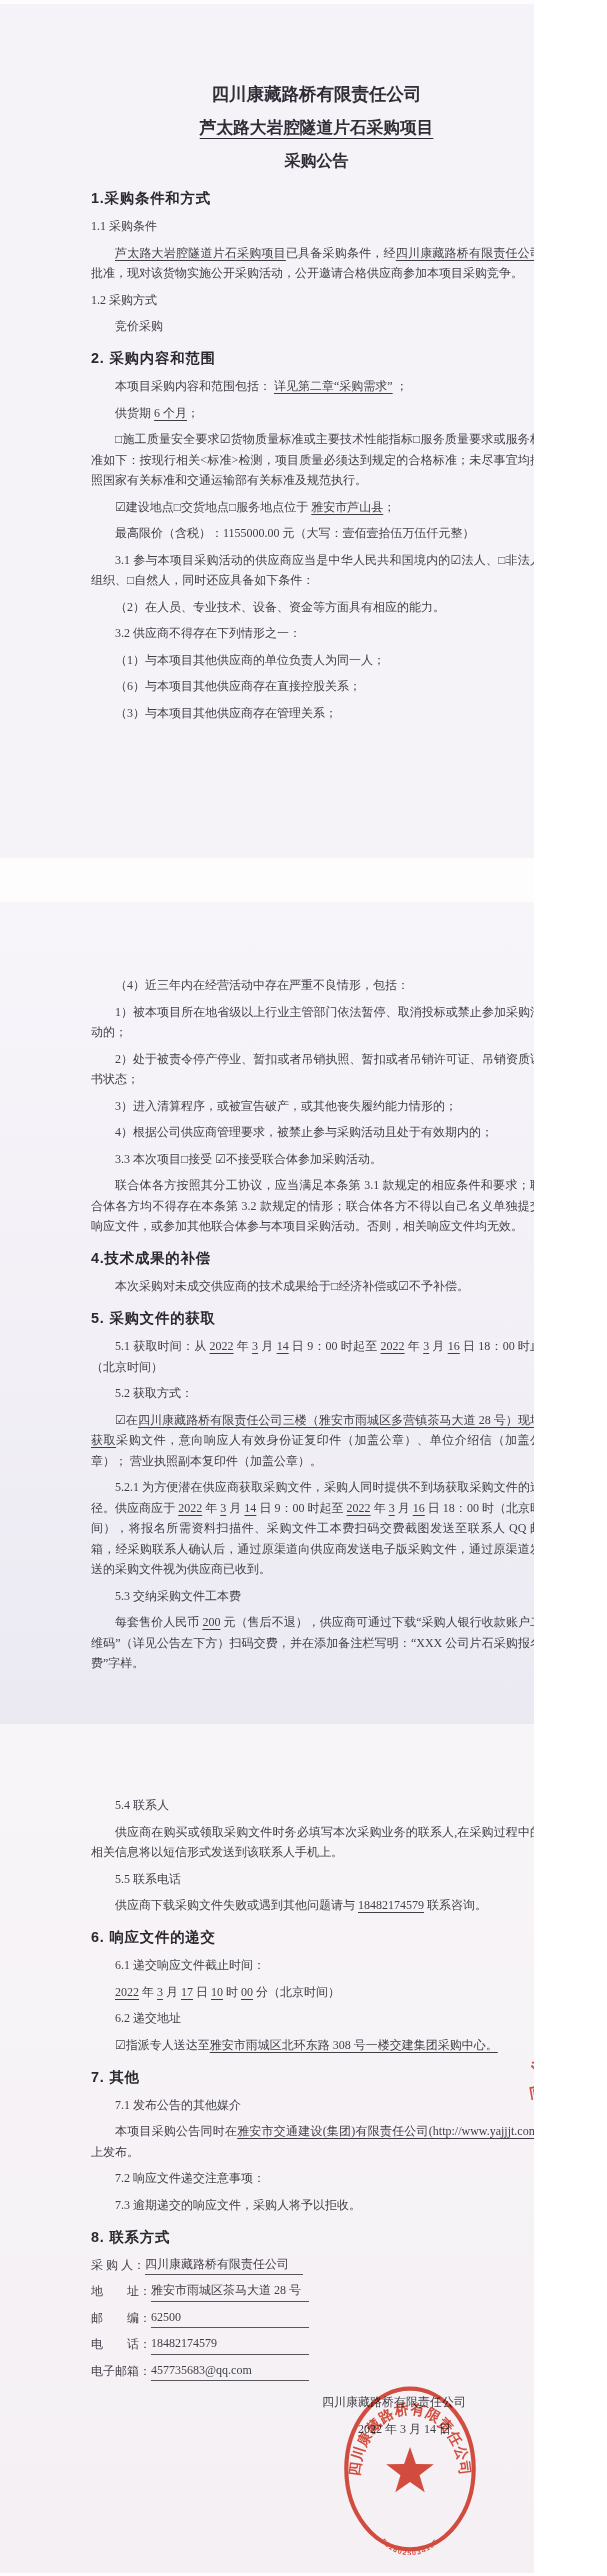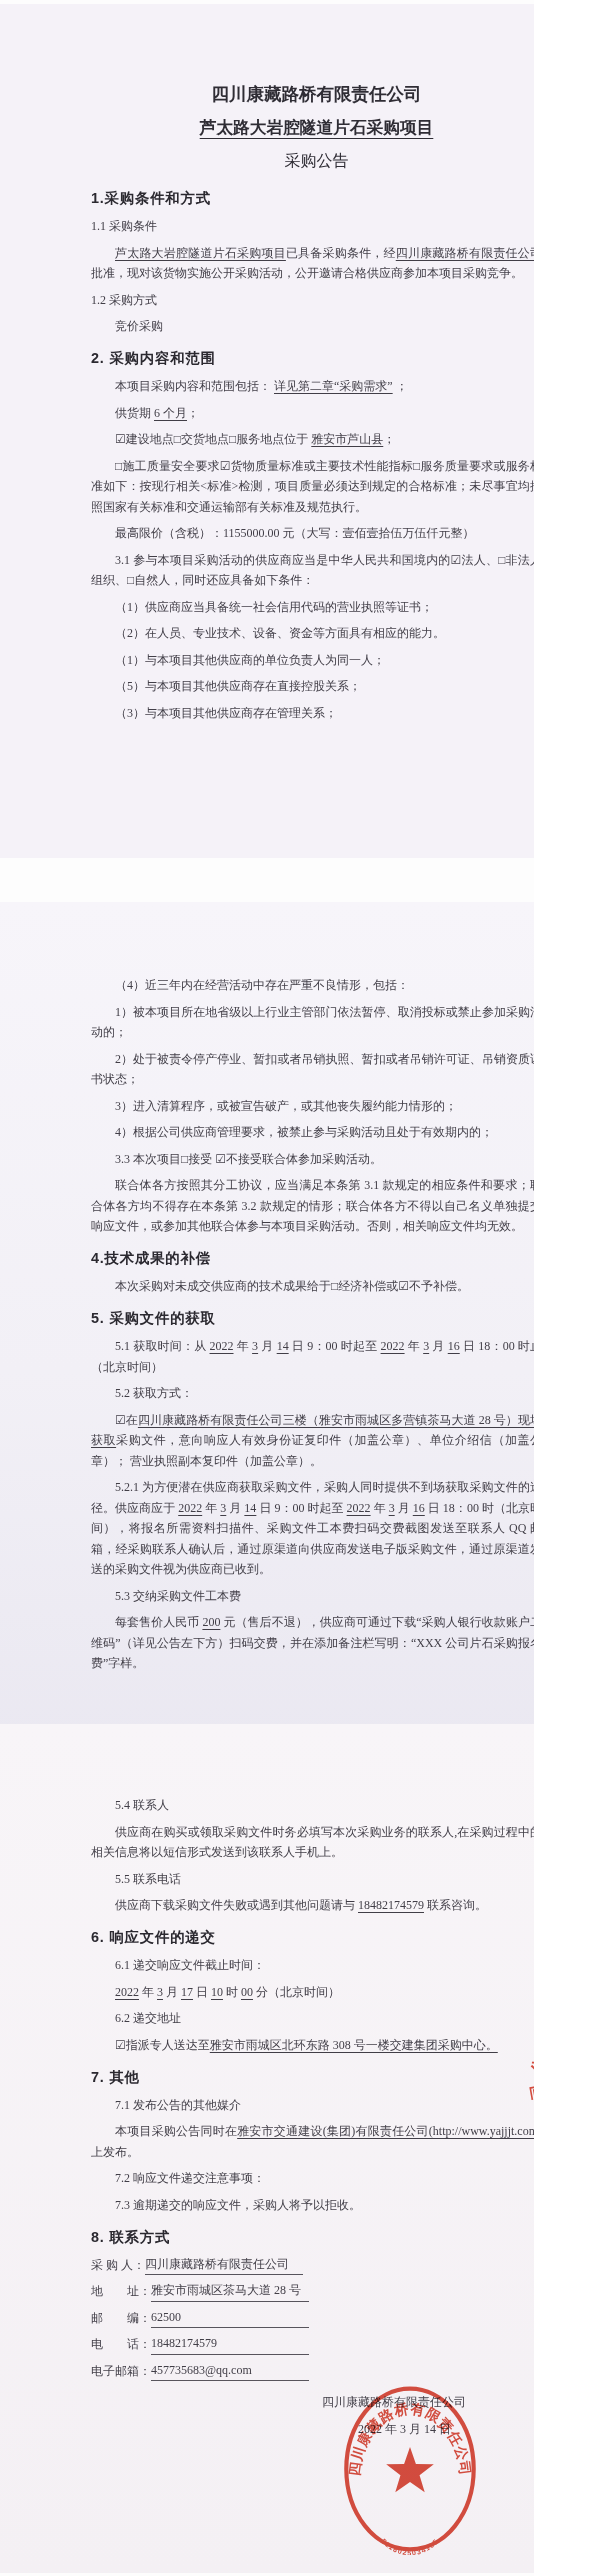--- a/index.html
+++ b/index.html
@@ -9,21 +9,21 @@
         padding-left:91px;padding-right:65px;overflow:hidden;}
   #pg0{top:3.8px;height:854px;background:#f5f2f8;padding-top:74px;}
   #pg1{top:902px;height:853px;background:linear-gradient(180deg,#f7f5fa 0%,#f2f0f6 55%,#eae8f1 100%);padding-top:67px;}
   #pg2{top:1724px;height:849px;background:linear-gradient(180deg,#f8f5f8 0%,#f4f0f4 100%);padding-top:65px;}
   .edge{position:absolute;left:0;top:3.8px;width:5.3px;height:854px;background:#d6d4dc;}
   .ln{font-size:12px;line-height:20.5px;margin-top:6px;color:#413e47;
       text-align:justify;word-break:break-all;}
   .t1{font-size:17.5px;font-weight:bold;text-align:center;line-height:33px;margin-top:0;color:#2f2d35;word-break:keep-all;}
   .t2{font-size:16.7px;font-weight:bold;text-align:center;line-height:33px;margin-top:0;color:#2f2d35;word-break:keep-all;}
   .t2 .u{text-decoration:underline;text-underline-offset:4.6px;text-decoration-thickness:1.1px;}
-  .t3{font-size:16px;font-weight:normal;text-align:center;line-height:33px;margin-top:0;color:#2f2d35;word-break:keep-all;}
+  .t3{font-size:16px;font-weight:bold;text-align:center;line-height:33px;margin-top:0;color:#2f2d35;word-break:keep-all;}
   .hd{font-family:"Liberation Sans","DejaVu Sans",sans-serif;font-size:14.4px;font-weight:bold;
       line-height:23px;margin-top:10.6px;color:#2b2930;letter-spacing:0.8px;}
   .ind{text-indent:24px;}
   .u{text-decoration:underline;text-underline-offset:3px;}
   .fld{margin-top:5px;}
   .fld .u{text-decoration:none;display:inline-block;min-width:158px;
           border-bottom:0.8px solid #57545c;text-indent:0;vertical-align:bottom;}
   .sig1{padding-left:231px;margin-top:10.6px;}
   .sig2{padding-left:267px;margin-top:6.8px;}
   .seal{position:absolute;opacity:0.88;mix-blend-mode:multiply;pointer-events:none;}
@@ -41,28 +41,28 @@
       <div class="ln t2"><span class="u">芦太路大岩腔隧道片石采购项目</span></div>
       <div class="ln t3"><span>采购公告</span></div>
       <div class="ln hd"><span>1.采购条件和方式</span></div>
       <div class="ln"><span>1.1 采购条件</span></div>
       <div class="ln ind"><span class="u">芦太路大岩腔隧道片石采购项目</span><span>已具备采购条件，经</span><span class="u">四川康藏路桥有限责任公司</span><span>批准，现对该货物实施公开采购活动，公开邀请合格供应商参加本项目采购竞争。</span></div>
       <div class="ln"><span>1.2 采购方式</span></div>
       <div class="ln ind"><span>竞价采购</span></div>
       <div class="ln hd"><span>2. 采购内容和范围</span></div>
       <div class="ln ind"><span>本项目采购内容和范围包括： </span><span class="u">详见第二章“采购需求”</span><span> ；</span></div>
       <div class="ln ind"><span>供货期 </span><span class="u">6 个月</span><span>；</span></div>
+      <div class="ln ind"><span>□施工质量安全要求☑货物质量标准或主要技术性能指标□服务质量要求或服务标准如下：按现行相关&lt;标准&gt;检测，项目质量必须达到规定的合格标准；未尽事宜均按照国家有关标准和交通运输部有关标准及规范执行。</span></div>
       <div class="ln ind"><span>☑建设地点□交货地点□服务地点位于 </span><span class="u">雅安市芦山县</span><span>；</span></div>
-      <div class="ln ind"><span>□施工质量安全要求☑货物质量标准或主要技术性能指标□服务质量要求或服务标准如下：按现行相关&lt;标准&gt;检测，项目质量必须达到规定的合格标准；未尽事宜均按照国家有关标准和交通运输部有关标准及规范执行。</span></div>
       <div class="ln ind"><span>最高限价（含税）：1155000.00 元（大写：壹佰壹拾伍万伍仟元整）</span></div>
       <div class="ln ind"><span>3.1 参与本项目采购活动的供应商应当是中华人民共和国境内的☑法人、□非法人组织、□自然人，同时还应具备如下条件：</span></div>
-      <div class="ln ind"><span>（1）供应商应当具备统一社会信用代码的营业执照等证书；</span></div>
       <div class="ln ind"><span>（2）在人员、专业技术、设备、资金等方面具有相应的能力。</span></div>
+      <div class="ln ind"><span>3.2 供应商不得存在下列情形之一：</span></div>
       <div class="ln ind"><span>（1）与本项目其他供应商的单位负责人为同一人；</span></div>
-      <div class="ln ind"><span>（5）与本项目其他供应商存在直接控股关系；</span></div>
+      <div class="ln ind"><span>（6）与本项目其他供应商存在直接控股关系；</span></div>
       <div class="ln ind"><span>（3）与本项目其他供应商存在管理关系；</span></div>
     </div>
   <div class="page" id="pg1">
       <div class="ln ind"><span>（4）近三年内在经营活动中存在严重不良情形，包括：</span></div>
       <div class="ln ind"><span>1）被本项目所在地省级以上行业主管部门依法暂停、取消投标或禁止参加采购活动的；</span></div>
       <div class="ln ind"><span>2）处于被责令停产停业、暂扣或者吊销执照、暂扣或者吊销许可证、吊销资质证书状态；</span></div>
       <div class="ln ind"><span>3）进入清算程序，或被宣告破产，或其他丧失履约能力情形的；</span></div>
       <div class="ln ind"><span>4）根据公司供应商管理要求，被禁止参与采购活动且处于有效期内的；</span></div>
       <div class="ln ind"><span>3.3 本次项目□接受 ☑不接受联合体参加采购活动。</span></div>
       <div class="ln ind"><span>联合体各方按照其分工协议，应当满足本条第 3.1 款规定的相应条件和要求；联合体各方均不得存在本条第 3.2 款规定的情形；联合体各方不得以自己名义单独提交响应文件，或参加其他联合体参与本项目采购活动。否则，相关响应文件均无效。</span></div>

